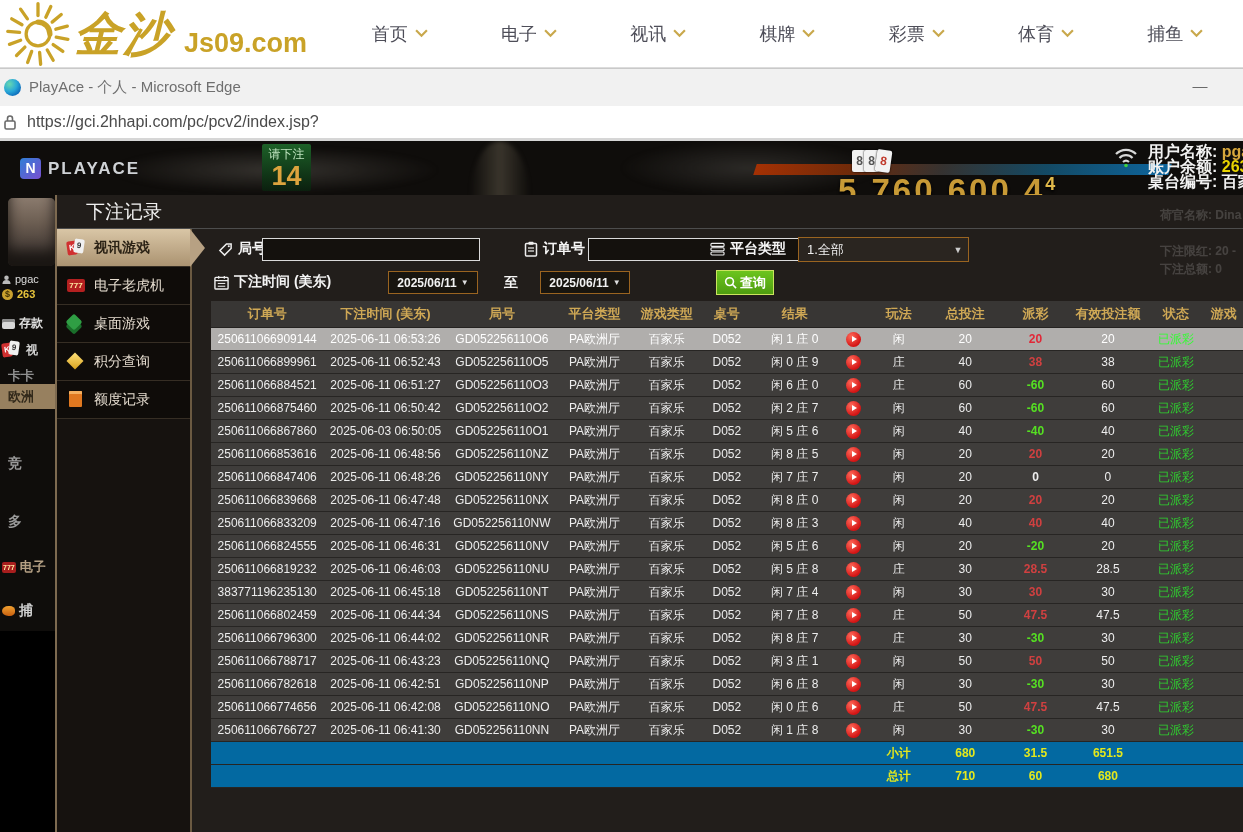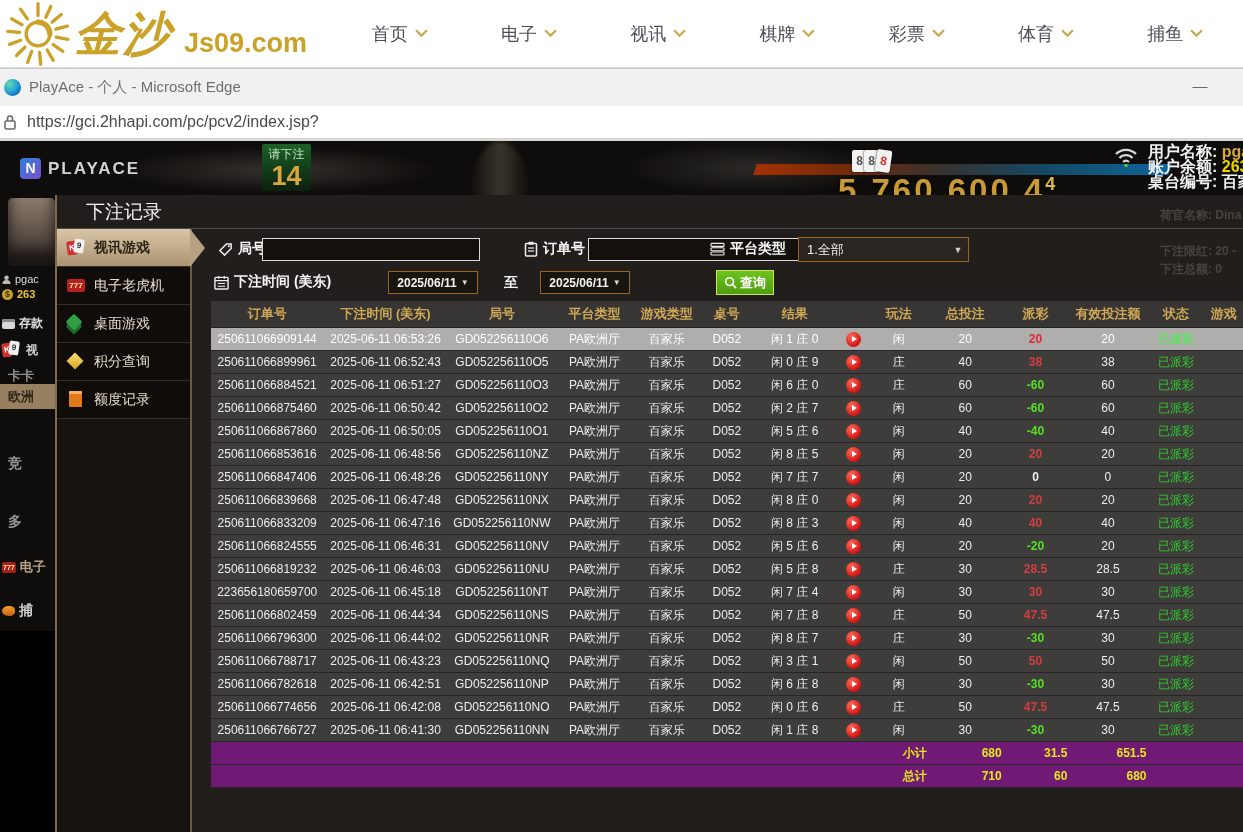--- a/index.html
+++ b/index.html
@@ -155,21 +155,21 @@
      border-bottom:1px solid #252321;padding:0;}
   td{height:22px;background:#3f3d3b;color:#ededed;font-size:12px;text-align:center;
      border-bottom:1px solid #272523;padding:0 1px;white-space:nowrap;overflow:hidden;}
   tr.hl td{background:#b0aeac;color:#fff;}
   td.pay-green{color:#55e022;font-weight:bold;}
   td.pay-red{color:#d04040;font-weight:bold;}
   tr.hl td.pay-red{color:#e02838;}
   td.pay-white{color:#ededed;font-weight:bold;}
   td.status{color:#2fcf2f;}
   tr.hl td.status{color:#30ff30;}
-  td.totcell{color:#e4e81c;font-weight:bold;background:#701a75;text-align:right;}
+  td.totcell{color:#e4e81c;font-weight:bold;background:#0369a1;}
   .play-btn{display:inline-block;width:15px;height:15px;border-radius:50%;
             background:radial-gradient(circle at 35% 30%,#ff6a5a,#d41414 70%);position:relative;
             vertical-align:middle;cursor:pointer;}
   .play-btn::after{content:'';position:absolute;left:6px;top:4px;border-left:5px solid #fff;
             border-top:3.5px solid transparent;border-bottom:3.5px solid transparent;}
   svg{display:block;}
 </style>
 </head>
 <body>
 
@@ -522,21 +522,21 @@
                     <td><span class="play-btn"></span></td>
                     <td>闲</td>
                     <td>60</td>
                     <td class="pay-green">-60</td>
                     <td>60</td>
                     <td class="status">已派彩</td>
                     <td></td>
                   </tr>
                   <tr class="trow">
                     <td>250611066867860</td>
-                    <td>2025-06-11 06:50:05</td>
+                    <td>2025-06-03 06:50:05</td>
                     <td>GD052256110O1</td>
                     <td>PA欧洲厅</td>
                     <td>百家乐</td>
                     <td>D052</td>
                     <td>闲 5 庄 6</td>
                     <td><span class="play-btn"></span></td>
                     <td>闲</td>
                     <td>40</td>
                     <td class="pay-green">-40</td>
                     <td>40</td>
@@ -633,21 +633,21 @@
                     <td>闲 5 庄 8</td>
                     <td><span class="play-btn"></span></td>
                     <td>庄</td>
                     <td>30</td>
                     <td class="pay-red">28.5</td>
                     <td>28.5</td>
                     <td class="status">已派彩</td>
                     <td></td>
                   </tr>
                   <tr class="trow">
-                    <td>223656180659700</td>
+                    <td>383771196235130</td>
                     <td>2025-06-11 06:45:18</td>
                     <td>GD052256110NT</td>
                     <td>PA欧洲厅</td>
                     <td>百家乐</td>
                     <td>D052</td>
                     <td>闲 7 庄 4</td>
                     <td><span class="play-btn"></span></td>
                     <td>闲</td>
                     <td>30</td>
                     <td class="pay-red">30</td>

